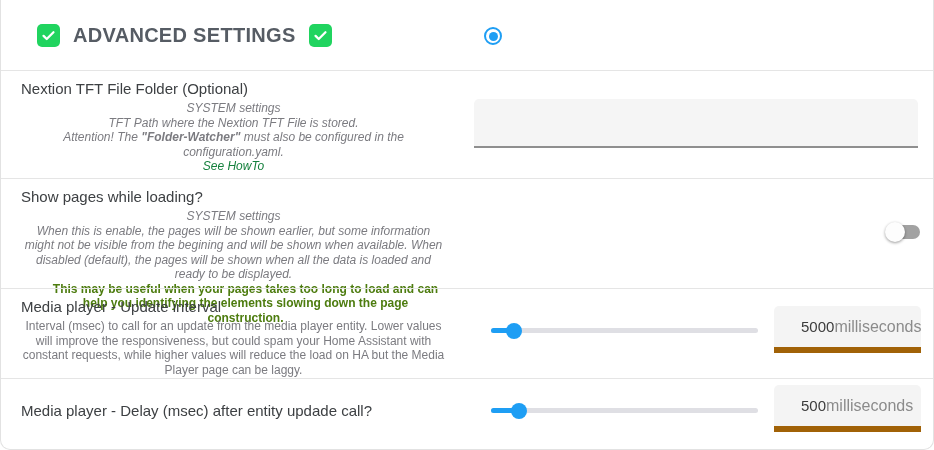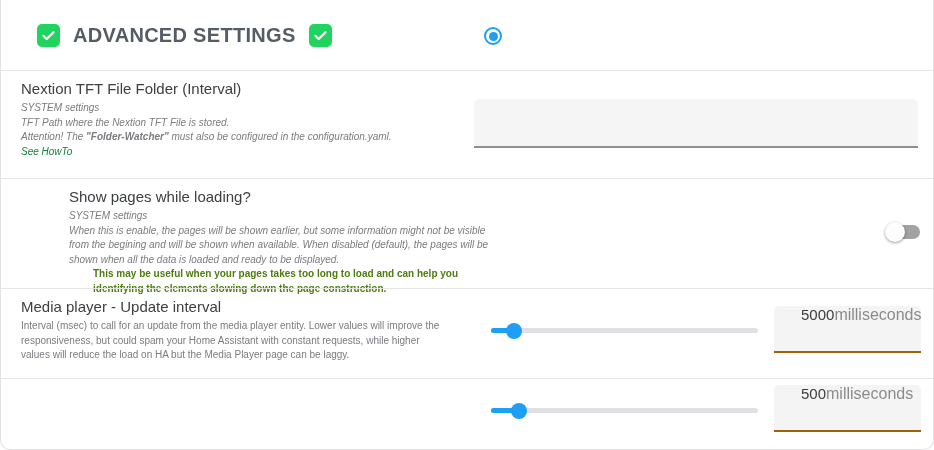--- a/index.html
+++ b/index.html
@@ -18,25 +18,25 @@
   .checkbox svg { width:17px; height:17px; }
   .page-title { font-size:20px; font-weight:bold; color:#565c64; margin:0 13px; letter-spacing:0.3px; white-space:nowrap; }
   .radio {
     position:absolute; left:483px; top:27px; width:18px; height:18px;
     border:2px solid #1e9ef4; border-radius:50%;
     display:flex; align-items:center; justify-content:center; cursor:pointer;
   }
   .radio-dot { width:9px; height:9px; border-radius:50%; background:#1e9ef4; }
   
   .section { position:relative; border-top:1px solid #e5e5e5; }
-  .sec1 { height:108px; } .sec2 { height:110px;padding-left:48px; } .sec3 { height:90px; } .sec4 { height:72px; }
+  .sec1 { height:108px; } .sec2 { height:110px; } .sec3 { height:90px; } .sec4 { height:72px; }
   .text-col { padding:9px 20px 0; width:465px; }
   .sec-title { font-size:15px; color:#3d4043; margin-bottom:4px; }
   .sec4 .text-col { padding-top:23px; }
-  .desc { font-size:10px; color:#7b7b80; line-height:14.5px; }
+  .desc { font-size:12px; color:#7b7b80; line-height:14.5px;text-align:center; }
   .italic { font-style:italic; }
   .desc .bold { font-weight:bold; }
   .desc .upright-bold { font-weight:bold; font-style:normal; color:#4d7c0f;margin-left:24px; }
   .howto { color:#15803d; text-decoration:none; cursor:pointer; display:inline-block; }
   
   .filled-input {
     position:absolute; left:473px; top:28px; width:444px; height:49px;
     background:#f5f5f5; border:none; border-bottom:2px solid #8f8f8f;
     border-radius:5px 5px 0 0; padding:0 12px; font:inherit; font-size:14px; color:#333;
     outline:none;
@@ -47,22 +47,22 @@
   .toggle-thumb { position:absolute; left:0; top:0; width:20px; height:20px; border-radius:50%; background:#fdfdfd; box-shadow:0 1px 3px rgba(0,0,0,0.4); }
   
   .slider { position:absolute; left:490px; width:267px; height:16px; cursor:pointer; }
   .sec3 .slider { top:33px; } .sec4 .slider { top:23px; }
   .slider-track { position:absolute; left:0; right:0; top:6px; height:5px; border-radius:2.5px; background:#dfdfe4; }
   .slider-fill  { position:absolute; left:0; top:6px; height:5px; border-radius:2.5px; background:#1e9ef4; }
   .slider-thumb { position:absolute; right:-8px; top:-5.5px; width:16px; height:16px; border-radius:50%; background:#1e9ef4; }
   
   .value-box {
     position:absolute; left:773px; width:147px; height:47px;
-    background:#f4f4f4; border-bottom:2px solid #a16207; border-radius:5px 5px 0 0;
-    display:flex; align-items:flex-start; justify-content:space-between;
+    background:#f4f4f4; border-bottom:6px solid #a16207; border-radius:5px 5px 0 0;
+    display:flex; align-items:center; justify-content:space-between;
     padding:0 13px 0 27px; cursor:text;
   }
   .sec3 .value-box { top:17px; } .sec4 .value-box { top:6px; }
   .value-num  { font-size:15px; color:#3c3c3c; }
   .value-unit { font-size:16px; color:#8b8b8b; }
 </style>
 </head>
 <body>
 
 <div class="card">
@@ -79,21 +79,21 @@
           <path d="M5 12.5l4.5 4.5L19 7.5" stroke="#ffffff" stroke-width="3.2" fill="none" stroke-linecap="round" stroke-linejoin="round"></path>
         </svg>
     </span>
     <span class="radio">
       <span class="radio-dot"></span>
     </span>
   </div>
 
   <div class="section sec1">
     <div class="text-col">
-      <div class="sec-title">Nextion TFT File Folder (Interval)</div>
+      <div class="sec-title">Nextion TFT File Folder (Optional)</div>
       <div class="desc italic">
         <div>SYSTEM settings</div>
         <div>TFT Path where the Nextion TFT File is stored.</div>
         <div><span>Attention! The </span><span class="bold">"Folder-Watcher"</span><span> must also be configured in the configuration.yaml.</span></div>
         <a class="howto">See HowTo</a>
       </div>
     </div>
     <input type="text" class="filled-input" value="" style="">
   </div>
 
@@ -123,20 +123,23 @@
         <span class="slider-thumb"></span>
       </div>
     </div>
     <div class="value-box">
       <span class="value-num">5000</span>
       <span class="value-unit">milliseconds</span>
     </div>
   </div>
 
   <div class="section sec4">
+    <div class="text-col">
+      <div class="sec-title">Media player - Delay (msec) after entity updade call?</div>
+    </div>
     <div class="slider">
       <div class="slider-track"></div>
       <div class="slider-fill" style="width: 10.5%;">
         <span class="slider-thumb"></span>
       </div>
     </div>
     <div class="value-box">
       <span class="value-num">500</span>
       <span class="value-unit">milliseconds</span>
     </div>

